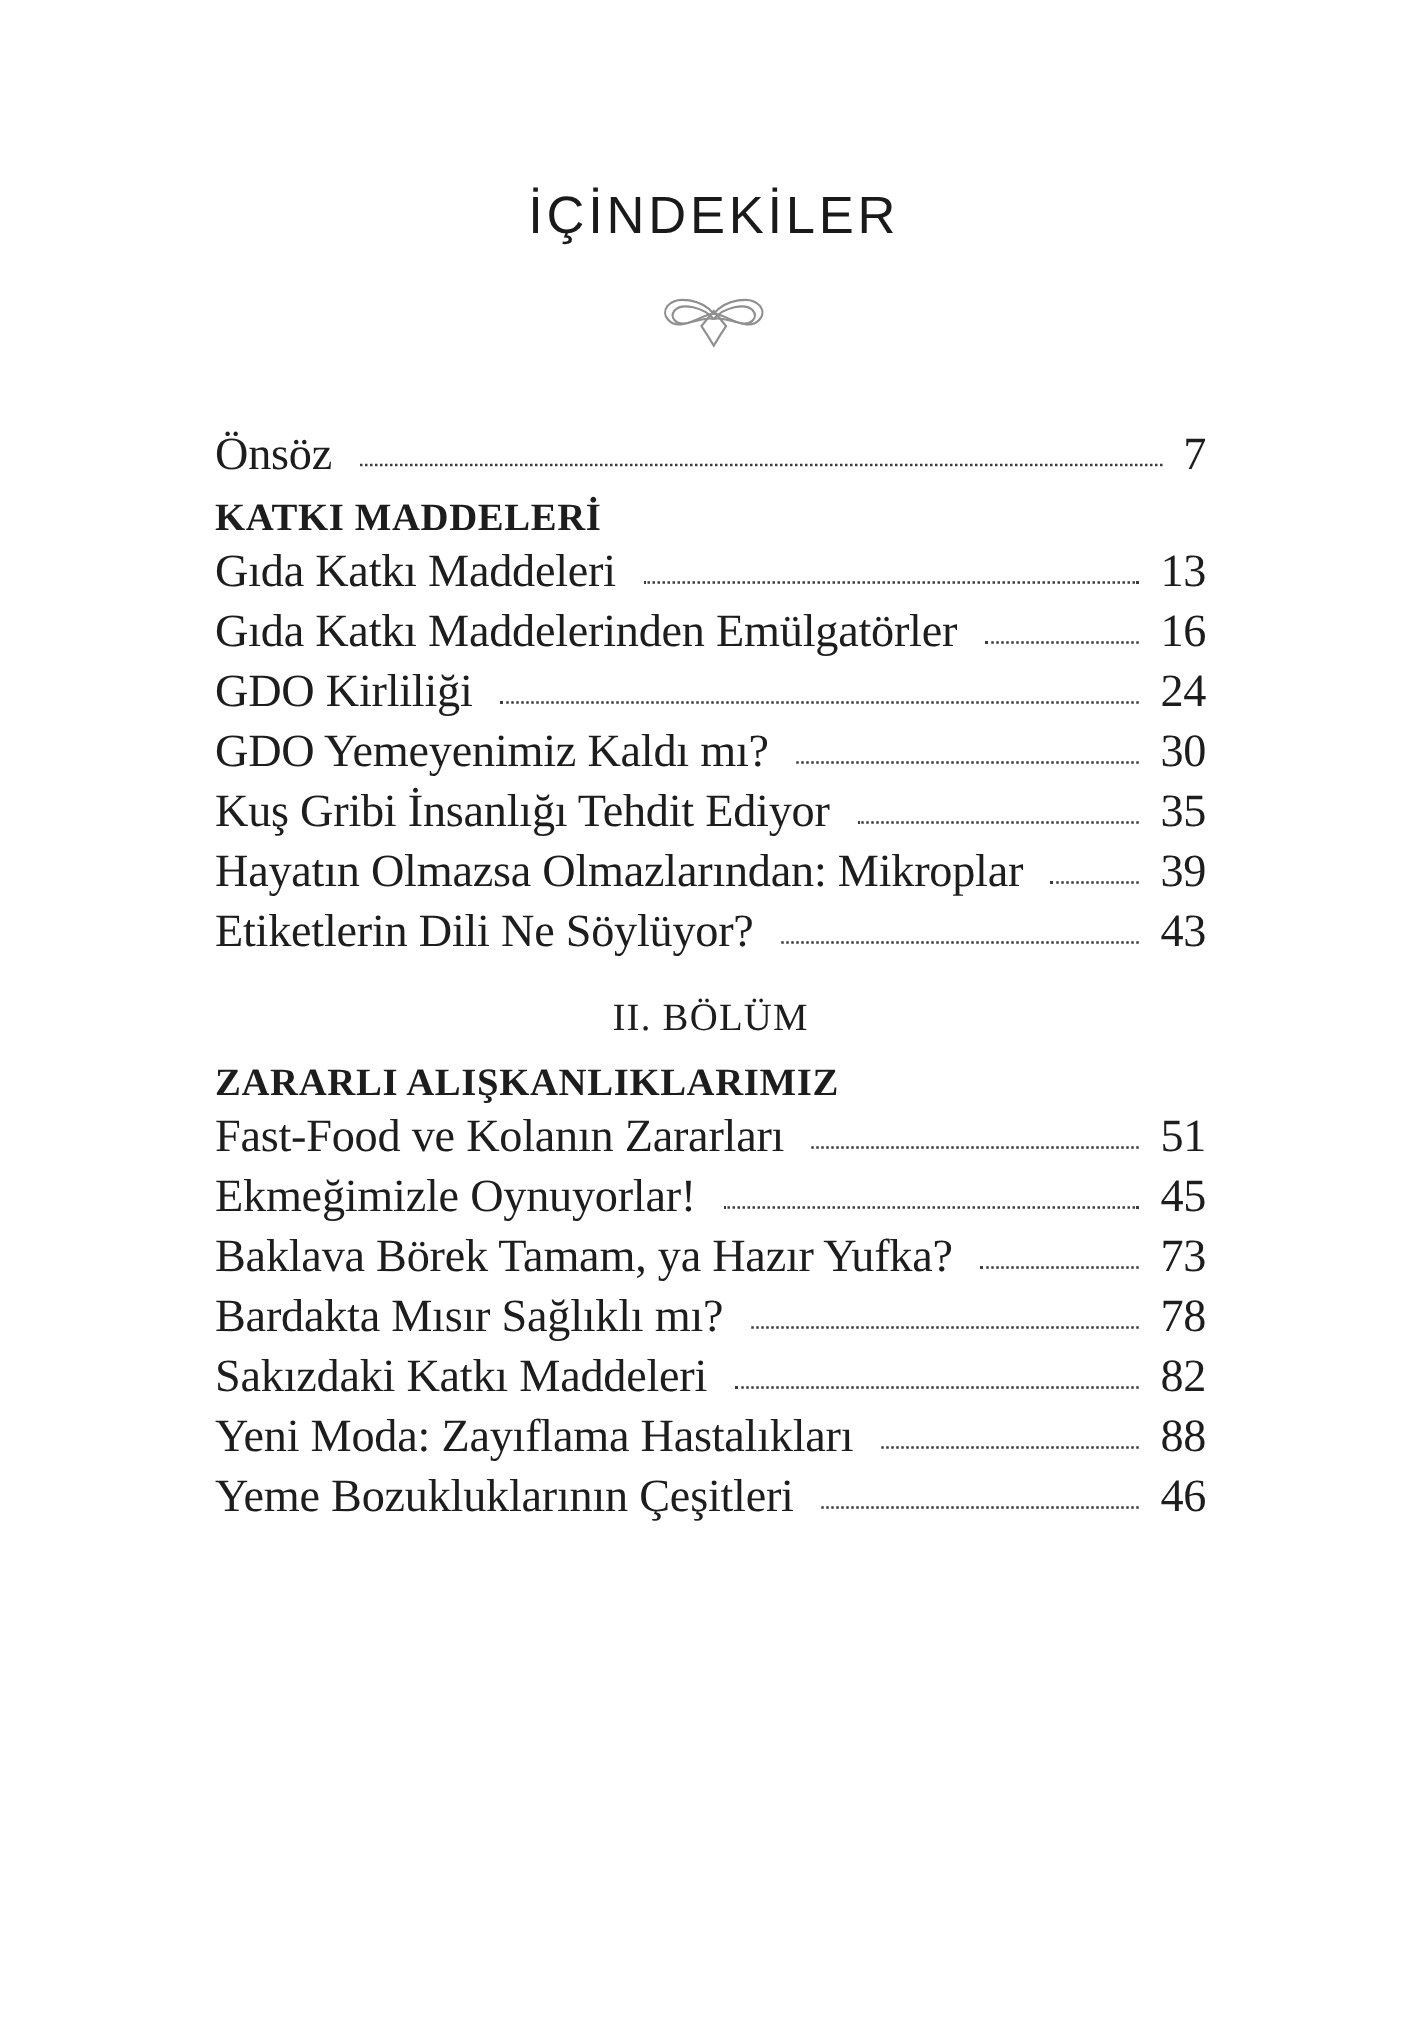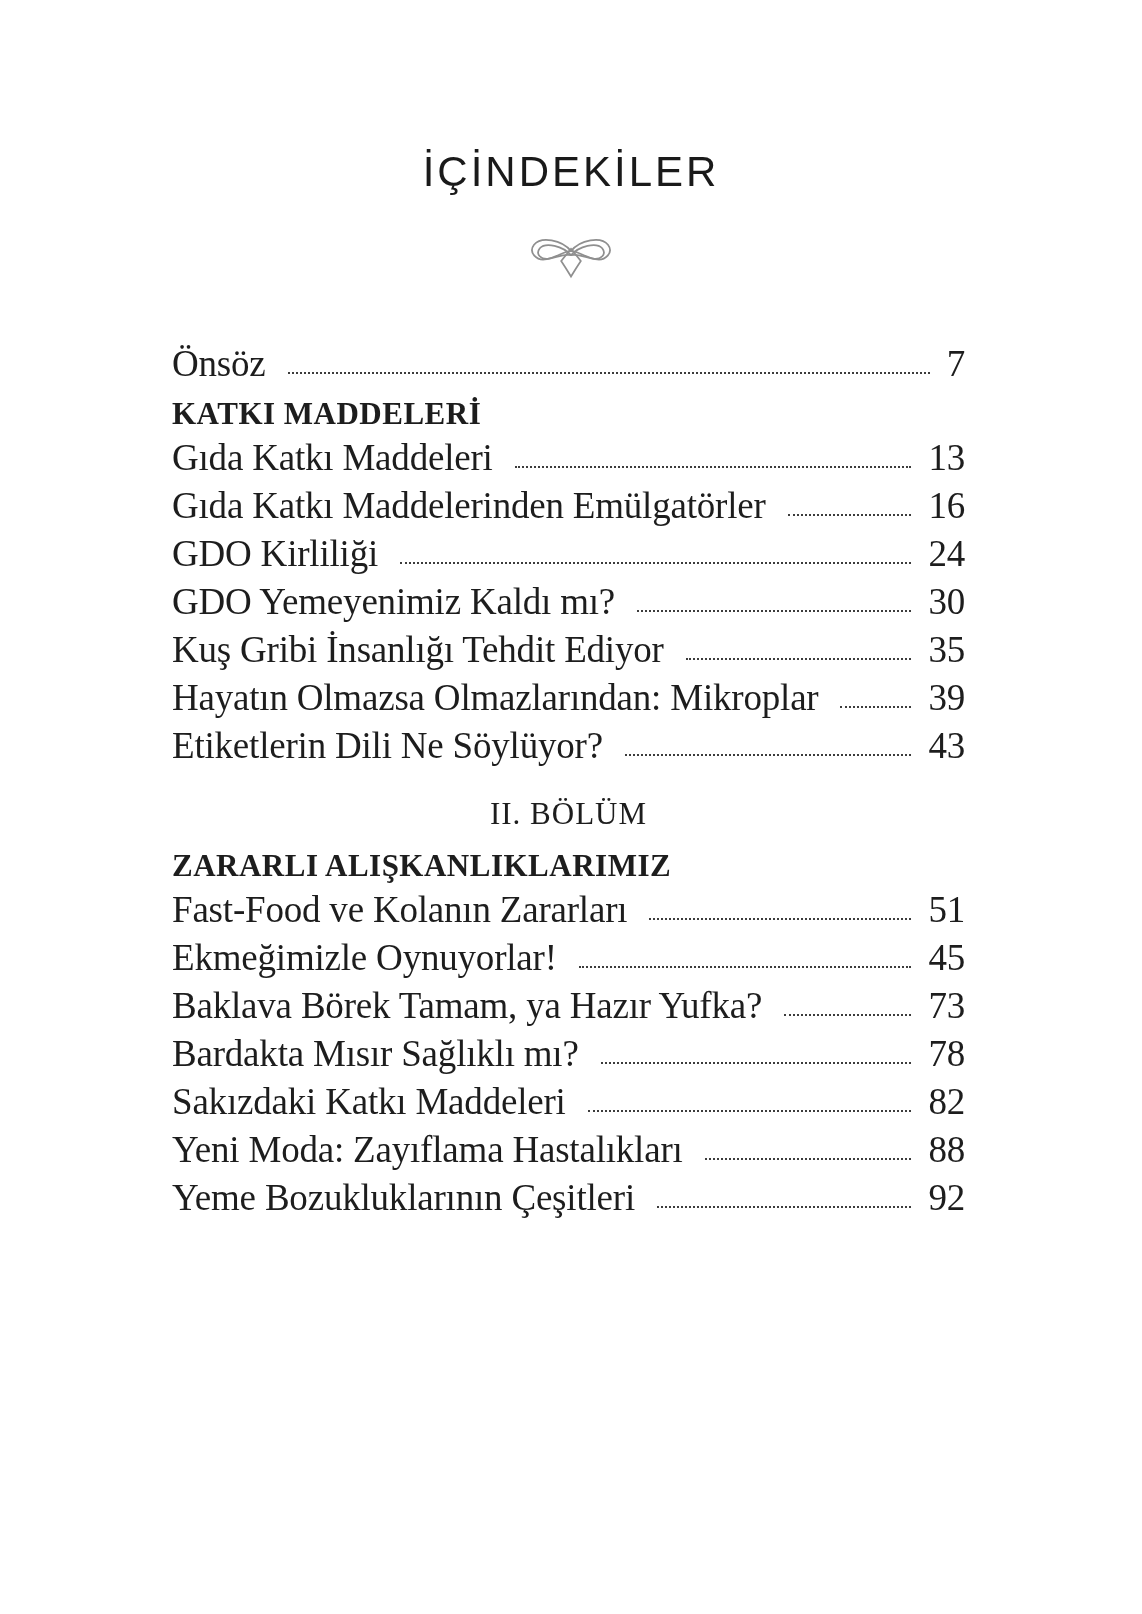--- a/index.html
+++ b/index.html
@@ -184,18 +184,18 @@
         <span class="toc-page">82</span>
       </div>
       <div class="toc-row">
         <span class="toc-label">Yeni Moda: Zayıflama Hastalıkları</span>
         <span class="toc-dots"></span>
         <span class="toc-page">88</span>
       </div>
       <div class="toc-row">
         <span class="toc-label">Yeme Bozukluklarının Çeşitleri</span>
         <span class="toc-dots"></span>
-        <span class="toc-page">92</span>
+        <span class="toc-page">46</span>
       </div>
     </div>
 
   </div>
 </div>
 
 </body></html>

